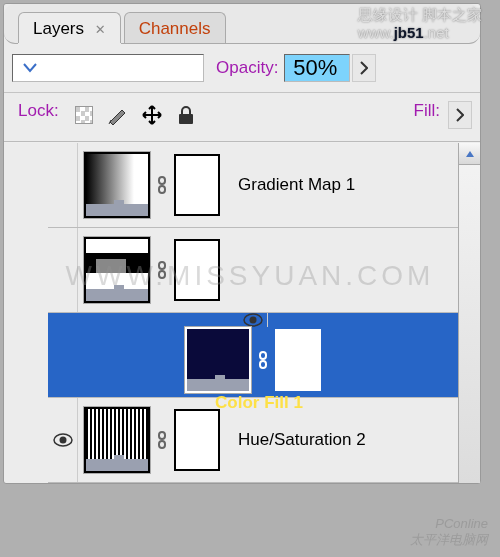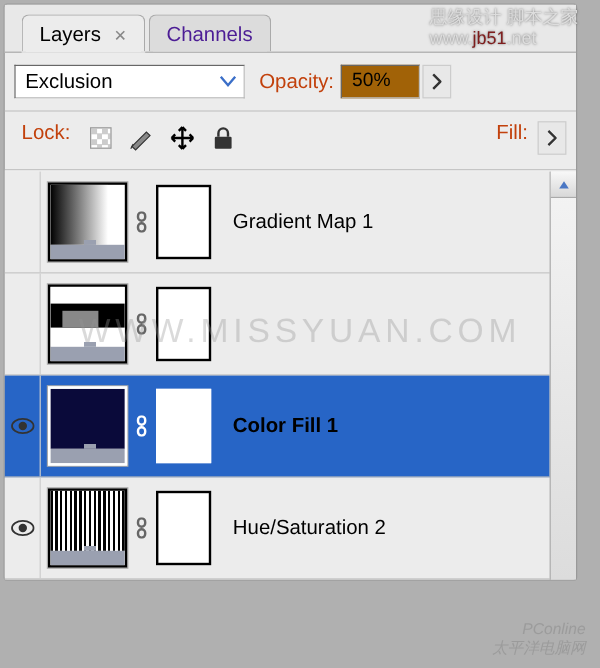--- a/index.html
+++ b/index.html
@@ -22,21 +22,21 @@
   .watermark-top {
     position: absolute;
     top: 6px; right: 18px;
     text-align: left;
     font-size: 15px;
     color: #ddd;
     line-height: 18px;
     text-shadow: 0 0 2px rgba(0,0,0,0.5);
     pointer-events: none;
   }
-  .watermark-top .red { color: #7f1d1d; font-weight: normal; }
+  .watermark-top .red { color: #0f172a; font-weight: bold; }
   .watermark-center {
     position: absolute;
     top: 260px; left: 0; right: 0;
     text-align: center;
     font-size: 28px;
     color: rgba(150,150,150,0.35);
     letter-spacing: 4px;
     pointer-events: none;
   }
   .watermark-bottom {
@@ -49,30 +49,31 @@
     pointer-events: none;
   }
   
   .tabs {
     display: flex;
     padding: 5px 5px 0 14px;
     background: #e8e8e8;
     border-bottom: 1px solid #aaa;
     align-items: flex-end;
     height: 40px;
+    border-radius: 11px;
   }
   .tab {
     padding: 6px 14px 4px 14px;
     border: 1px solid #aaa;
     border-bottom: none;
     background: #dcdcdc;
     border-radius: 6px 6px 0 0;
     margin-right: 3px;
     font-size: 17px;
-    color: #4c1d95;
+    color: #c2410c;
     cursor: pointer;
     position: relative;
   }
   .tab.active {
     background: #ececec;
     color: #000;
     z-index: 2;
     box-shadow: 0 1px 0 #ececec;
   }
   .tab .close {
@@ -96,28 +97,28 @@
     justify-content: space-between;
     padding: 0 4px 0 8px;
     font-size: 17px;
     cursor: pointer;
   }
   .dropdown-arrow {
     width: 18px; height: 18px;
     display: inline-flex; align-items:center; justify-content:center;
   }
   .dropdown-arrow svg { width: 14px; height: 10px; }
-  .lbl { font-size: 17px; color: #c2410c; margin: 0 6px; }
+  .lbl { font-size: 17px; color: #a21caf; margin: 0 6px; }
   .value-box {
     height: 28px;
     border: 1px inset #bbb;
-    background: #a16207;
+    background: #7dd3fc;
     display: inline-flex; align-items: center;
     padding: 0 8px;
-    font-size: 16px;
+    font-size: 22px;
     min-width: 66px;
   }
   .popup-arrow {
     width: 24px; height: 28px;
     border: 1px solid #ccc;
     background: #e8e8e8;
     display: inline-flex;
     align-items: center; justify-content: center;
     margin-left: 2px;
     cursor: pointer;
@@ -140,30 +141,30 @@
     background: conic-gradient(#fff 0 25%, #ccc 0 50%, #fff 0 75%, #ccc 0);
     background-size: 9px 9px;
     border: 1px solid #999;
   }
   .spacer { flex: 1; }
   
   .layers-area {
     display: flex;
     border-top: 1px solid #eee;
   }
-  .layers-list { flex: 1; }
+  .layers-list { flex: 1; margin-left: 44px; }
   .layer-row {
     display: flex;
     align-items: center;
     height: 85px;
     border-bottom: 1px solid #bbb;
     background: #ececec;
     cursor: pointer;
   }
-  .layer-row.selected { background: #2765c6; color: #000000; }
+  .layer-row.selected { background: #2765c6; color: #fde047; flex-direction: column; }
   .vis-col {
     width: 30px;
     display:flex; align-items:center; justify-content:center;
     border-right: 1px solid #ccc;
     height: 100%;
   }
   .eye { width: 20px; height: 14px; cursor: pointer; }
   .thumb-col {
     display: flex;
     align-items: center;
@@ -233,21 +234,20 @@
       <span>Layers</span>
       <span class="close">✕</span>
     </div>
     <div class="tab">
       <span>Channels</span>
     </div>
   </div>
 
   <div class="controls-row">
     <div class="blend-select">
-      <span>Exclusion</span>
       <span class="dropdown-arrow">
         <svg viewBox="0 0 14 10">
             <path d="M1 1 L7 8 L13 1" fill="none" stroke="#3b6fc8" stroke-width="2"></path>
           </svg>
       </span>
     </div>
     <span class="lbl" style="margin-left:12px">Opacity:</span>
     <div class="value-box">
       <span>50%</span>
     </div>

